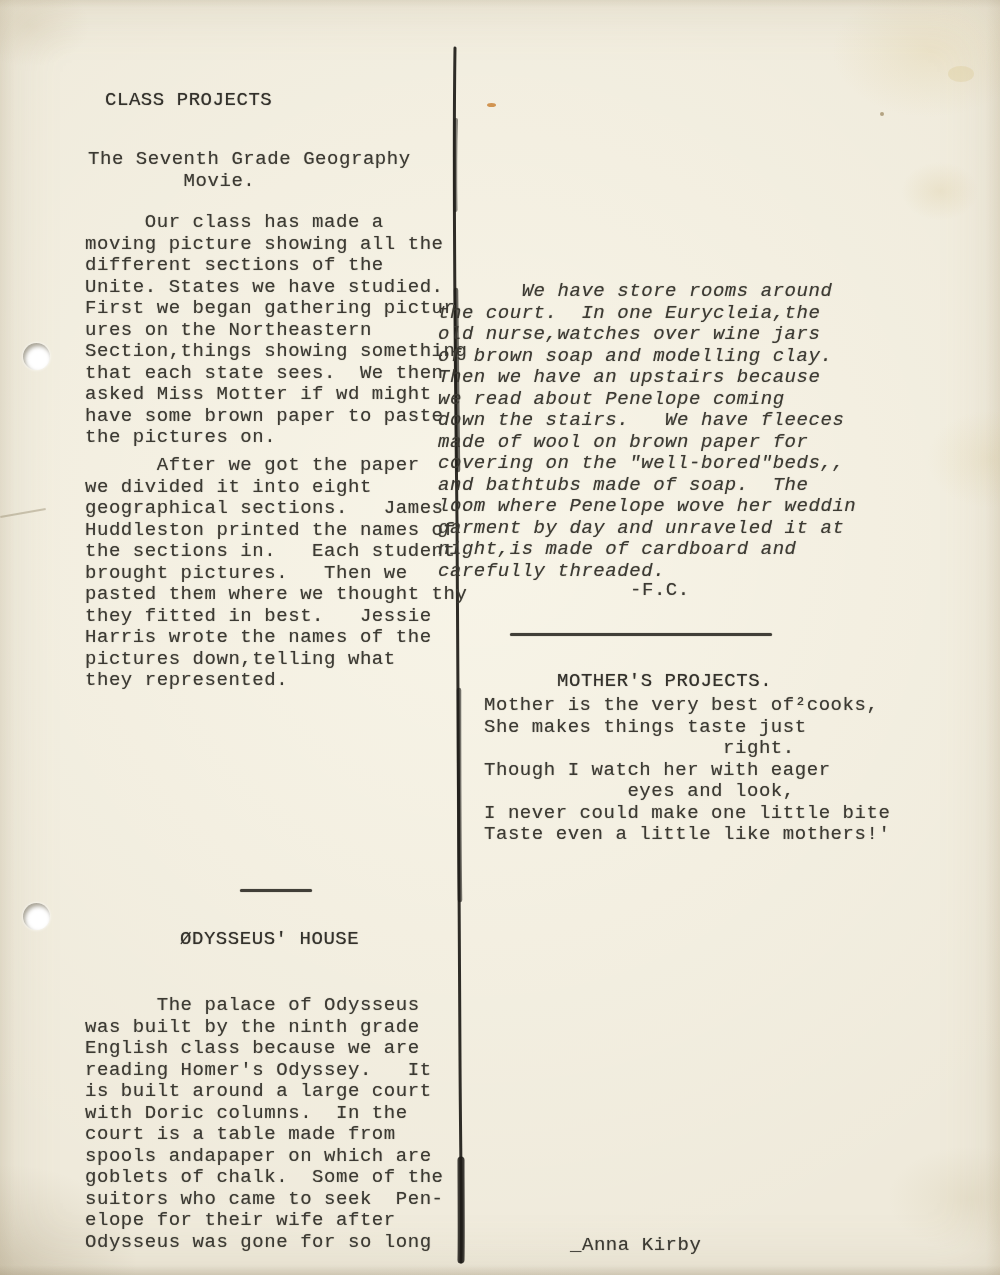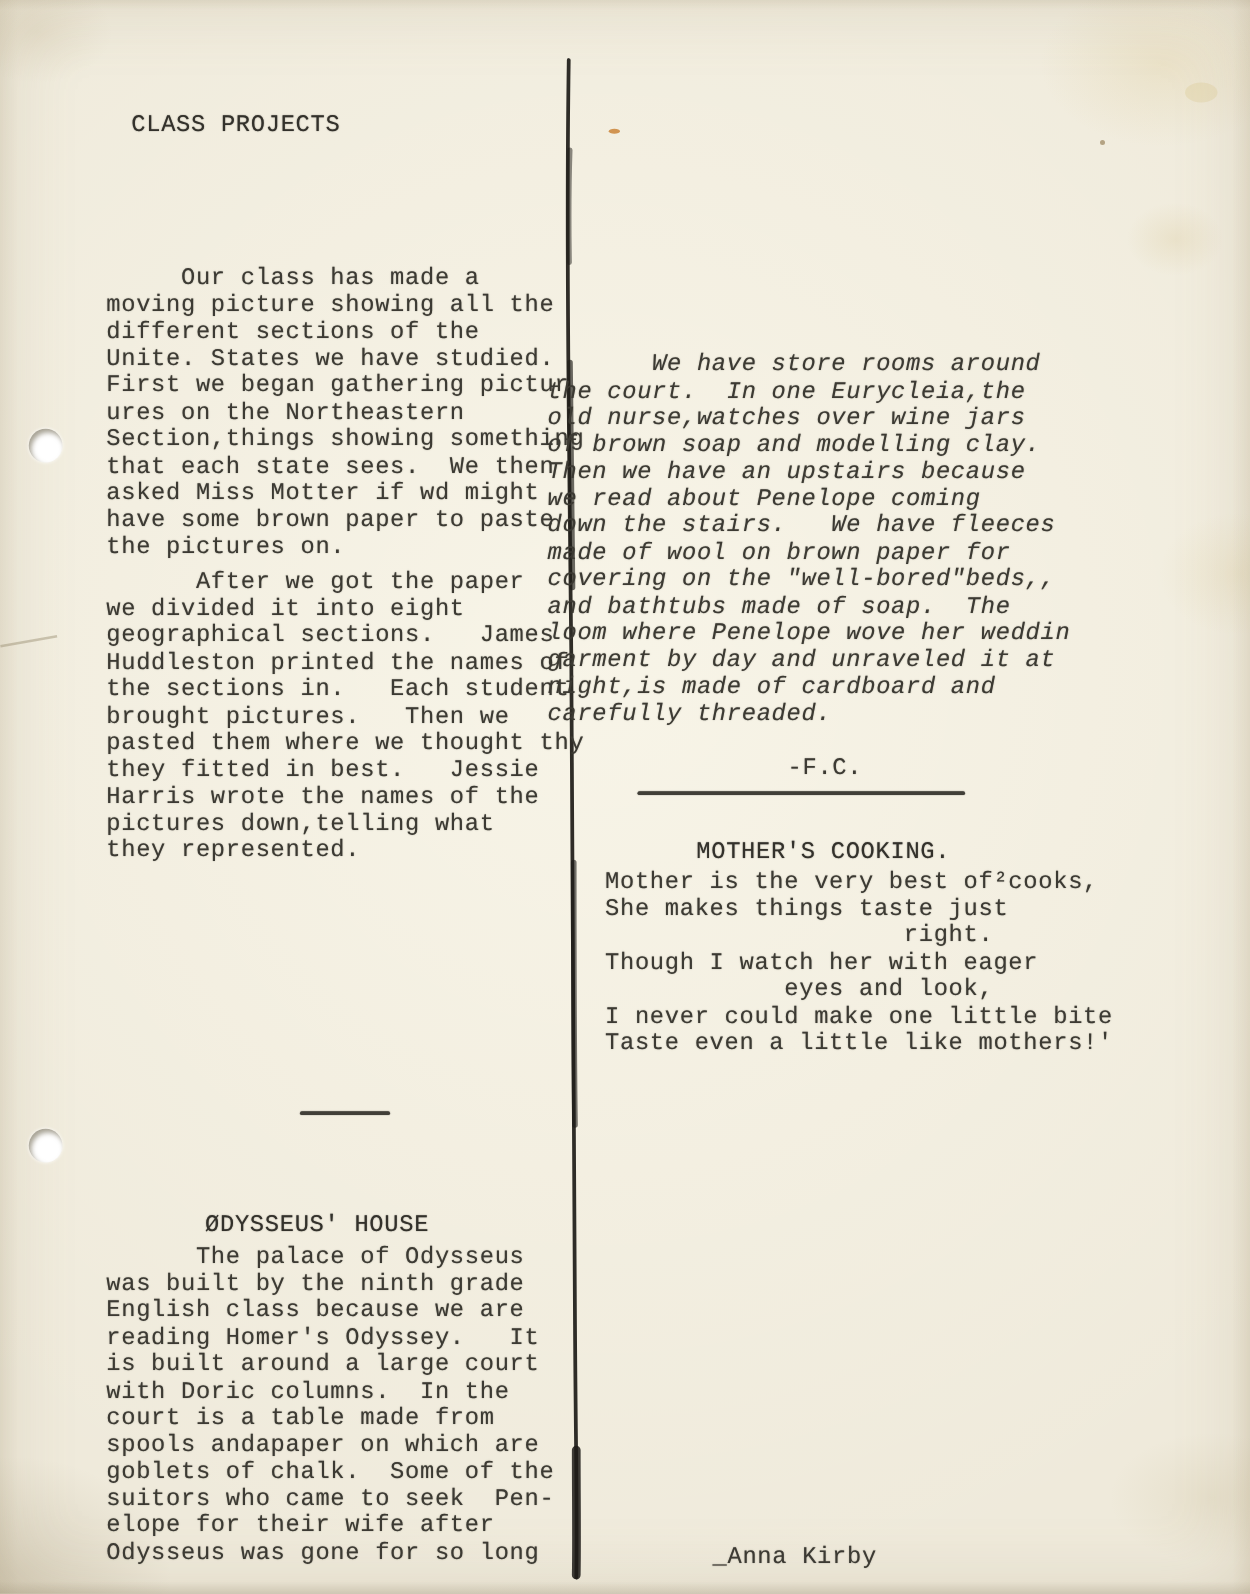--- a/index.html
+++ b/index.html
@@ -58,20 +58,22 @@
 
   <svg class="centerline" width="1000" height="1275">
     <path d="M455,48 C453,180 455,340 457,520 C459,720 459,900 460,1060 C460.5,1150 462,1220 461,1262" fill="none" stroke="#1d1b17" stroke-width="3" stroke-linecap="round" opacity="0.92"></path>
     <path d="M456,290 C457,340 457,400 458,470" fill="none" stroke="#1d1b17" stroke-width="4.5" stroke-linecap="round" opacity="0.65"></path>
     <path d="M459,690 C459,760 459,830 460,900" fill="none" stroke="#1d1b17" stroke-width="4.5" stroke-linecap="round" opacity="0.6"></path>
     <path d="M461,1160 C461,1195 461.5,1235 461,1260" fill="none" stroke="#1d1b17" stroke-width="7" stroke-linecap="round" opacity="0.85"></path>
     <path d="M456,120 C455,150 455,180 455.5,210" fill="none" stroke="#1d1b17" stroke-width="4" stroke-linecap="round" opacity="0.5"></path>
   </svg>
 
   <pre class="tw hd" style="left:105px; top:90px;">CLASS PROJECTS</pre>
+  <pre class="tw" style="left:88px;  top:149px;">The Seventh Grade Geography
+        Movie.</pre>
   <pre class="tw" style="left:85px;  top:212px;">     Our class has made a
 moving picture showing all the
 different sections of the
 Unite. States we have studied.
 First we began gathering pictur
 ures on the Northeastern
 Section,things showing something
 that each state sees.  We then
 asked Miss Motter if wd might
 have some brown paper to paste
@@ -81,21 +83,21 @@
 geographical sections.   James
 Huddleston printed the names of
 the sections in.   Each student
 brought pictures.   Then we
 pasted them where we thought thy
 they fitted in best.   Jessie
 Harris wrote the names of the
 pictures down,telling what
 they represented.</pre>
   <div class="rule" style="left:240px; top:889px; width:72px;"></div>
-  <pre class="tw hd" style="left:164px; top:929px;margin-top:41px;">ØDYSSEUS' HOUSE</pre>
+  <pre class="tw hd" style="left:180px; top:929px;">ØDYSSEUS' HOUSE</pre>
   <pre class="tw" style="left:85px;  top:995px;">      The palace of Odysseus
 was built by the ninth grade
 English class because we are
 reading Homer's Odyssey.   It
 is built around a large court
 with Doric columns.  In the
 court is a table made from
 spools andapaper on which are
 goblets of chalk.  Some of the
 suitors who came to seek  Pen-
@@ -109,23 +111,23 @@
 Then we have an upstairs because
 we read about Penelope coming
 down the stairs.   We have fleeces
 made of wool on brown paper for
 covering on the "well-bored"beds,,
 and bathtubs made of soap.  The
 loom where Penelope wove her weddin
 garment by day and unraveled it at
 night,is made of cardboard and
 carefully threaded.</pre>
-  <pre class="tw" style="left:630px; top:604px;">-F.C.</pre>
+  <pre class="tw" style="left:630px; top:580px;">-F.C.</pre>
   <div class="rule" style="left:510px; top:633px; width:262px;"></div>
-  <pre class="tw hd" style="left:557px; top:671px;">MOTHER'S COOKING.</pre>
+  <pre class="tw hd" style="left:557px; top:671px;">MOTHER'S PROJECTS.</pre>
   <pre class="tw" style="left:484px; top:695px;">Mother is the very best of²cooks,
 She makes things taste just
                     right.
 Though I watch her with eager
             eyes and look,
 I never could make one little bite
 Taste even a little like mothers!'</pre>
   <pre class="tw" style="left:570px; top:1235px;">_Anna Kirby</pre>
 
 </div>

